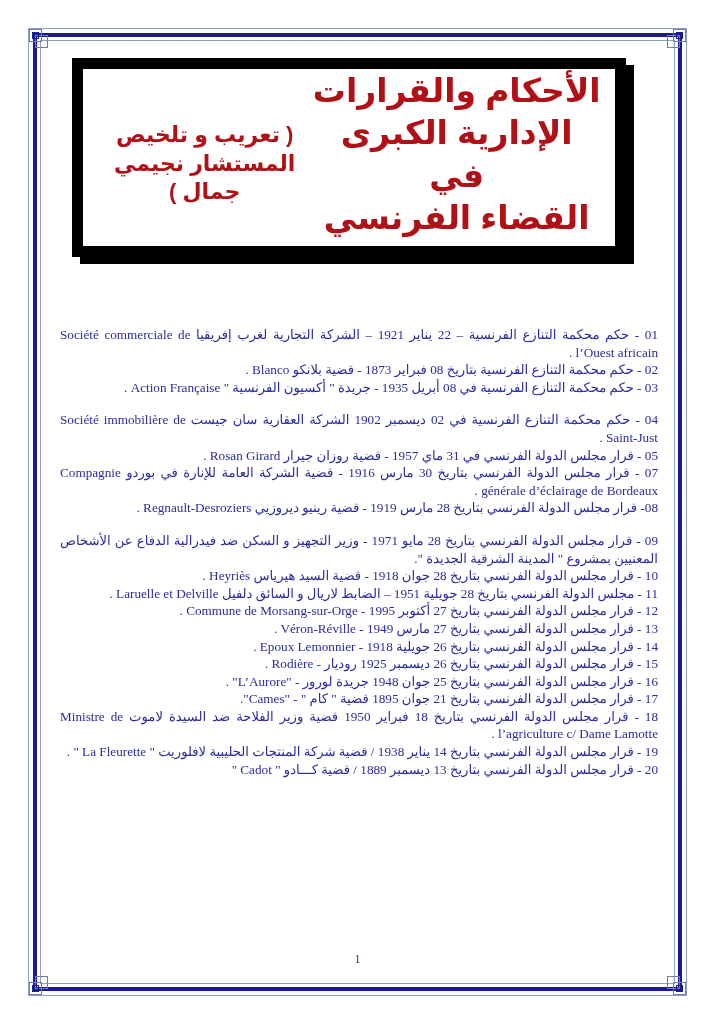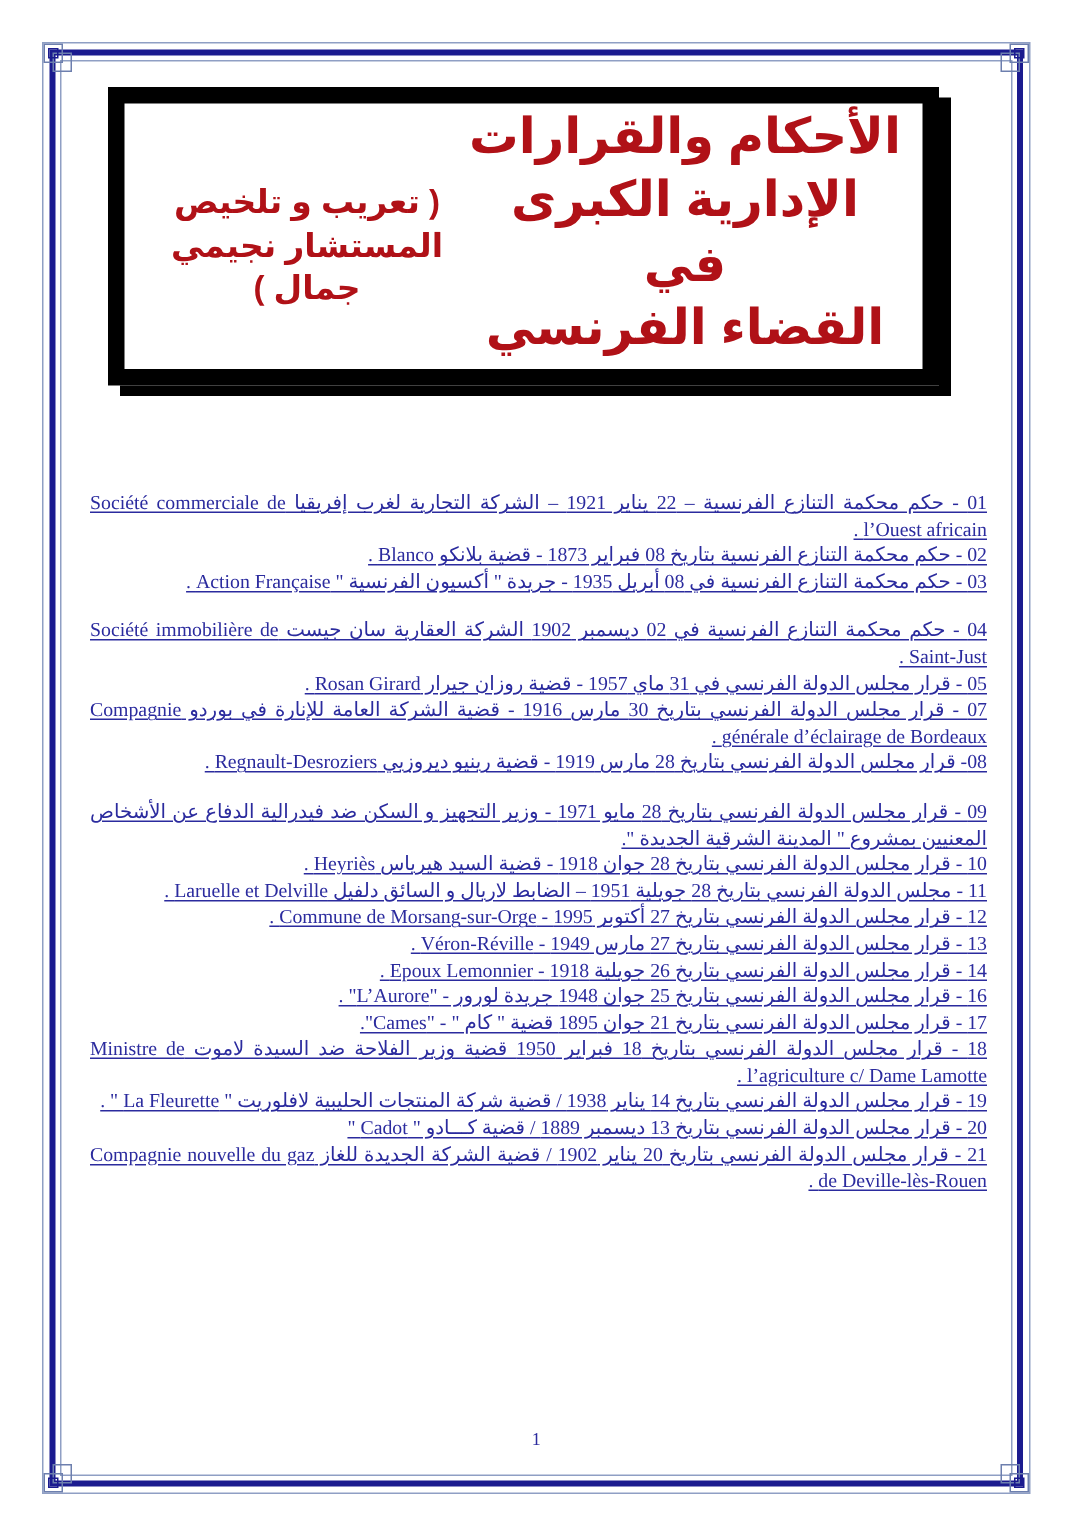--- a/index.html
+++ b/index.html
@@ -125,21 +125,20 @@
     top: 326px;
     width: 598px;
     direction: rtl;
     text-align: justify;
   }
   .entry {
     color: #2b2b9e;
     font-family: "Liberation Serif", "DejaVu Serif", serif;
     font-size: 13.2px;
     line-height: 17.6px;
-    text-decoration: underline;
     text-underline-offset: 2px;
     text-align: justify;
     text-justify: inter-word;
     margin: 0;
     padding: 0;
     unicode-bidi: plaintext;
   }
   .entry.gap { margin-bottom: 15px; }
 
   .footer {
@@ -198,24 +197,24 @@
       <p class="entry">04 - حكم محكمة التنازع الفرنسية في 02 ديسمبر 1902 الشركة العقارية سان جيست  Société immobilière de Saint-Just .</p>
       <p class="entry">05 - قرار مجلس الدولة الفرنسي  في 31 ماي 1957 - قضية روزان جيرار   Rosan Girard .</p>
       <p class="entry">07 - قرار مجلس الدولة الفرنسي بتاريخ 30 مارس 1916 - قضية الشركة العامة للإنارة في بوردو Compagnie générale d’éclairage de Bordeaux .</p>
       <p class="entry gap">08- قرار مجلس الدولة الفرنسي بتاريخ 28 مارس 1919 - قضية رينيو ديروزيي Regnault-Desroziers .</p>
       <p class="entry">09 - قرار مجلس الدولة الفرنسي بتاريخ 28 مايو 1971 - وزير التجهيز و السكن ضد فيدرالية الدفاع عن الأشخاص المعنيين بمشروع " المدينة الشرقية الجديدة ".</p>
       <p class="entry">10 - قرار مجلس الدولة الفرنسي بتاريخ 28 جوان 1918 - قضية السيد هيرياس Heyriès .</p>
       <p class="entry">11 - مجلس الدولة الفرنسي بتاريخ 28 جويلية 1951 – الضابط لاريال و السائق دلفيل   Laruelle et Delville .</p>
       <p class="entry">12 - قرار مجلس الدولة الفرنسي بتاريخ 27 أكتوبر  1995 - Commune de Morsang-sur-Orge .</p>
       <p class="entry">13 - قرار مجلس الدولة الفرنسي بتاريخ 27 مارس 1949 - Véron-Réville .</p>
       <p class="entry">14 - قرار مجلس الدولة الفرنسي بتاريخ 26 جويلية  1918  - Epoux Lemonnier .</p>
+      <p class="entry">15 - قرار مجلس الدولة الفرنسي بتاريخ 26 ديسمبر  1925   روديار - Rodière .</p>
       <p class="entry">16 - قرار مجلس الدولة الفرنسي بتاريخ 25 جوان 1948    جريدة لورور - "L’Aurore" .</p>
       <p class="entry">17 - قرار مجلس الدولة الفرنسي بتاريخ 21 جوان 1895 قضية " كام "  - "Cames".</p>
       <p class="entry">18 - قرار مجلس الدولة الفرنسي بتاريخ 18 فبراير 1950   قضية وزير الفلاحة ضد السيدة لاموت Ministre de l’agriculture c/ Dame Lamotte .</p>
       <p class="entry">19 - قرار مجلس الدولة الفرنسي بتاريخ 14  يناير 1938   / قضية شركة المنتجات الحليبية لافلوريت   " La Fleurette " .</p>
       <p class="entry">20 - قرار مجلس الدولة الفرنسي بتاريخ 13  ديسمبر  1889   / قضية كـــادو   " Cadot "</p>
-      <p class="entry">21 - قرار مجلس الدولة الفرنسي بتاريخ 20  يناير  1902   / قضية الشركة الجديدة للغاز    Compagnie nouvelle du gaz de Deville-lès-Rouen .</p>
     </div>
 
   <div class="footer">
     <span>1</span>
   </div>
 </div>
 
 </body></html>

